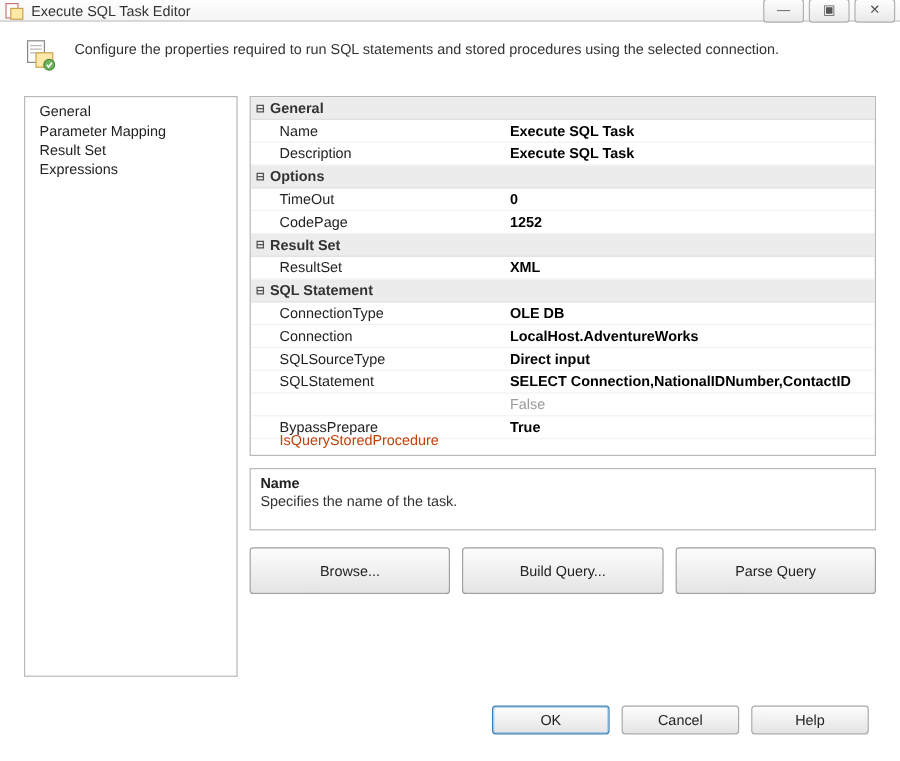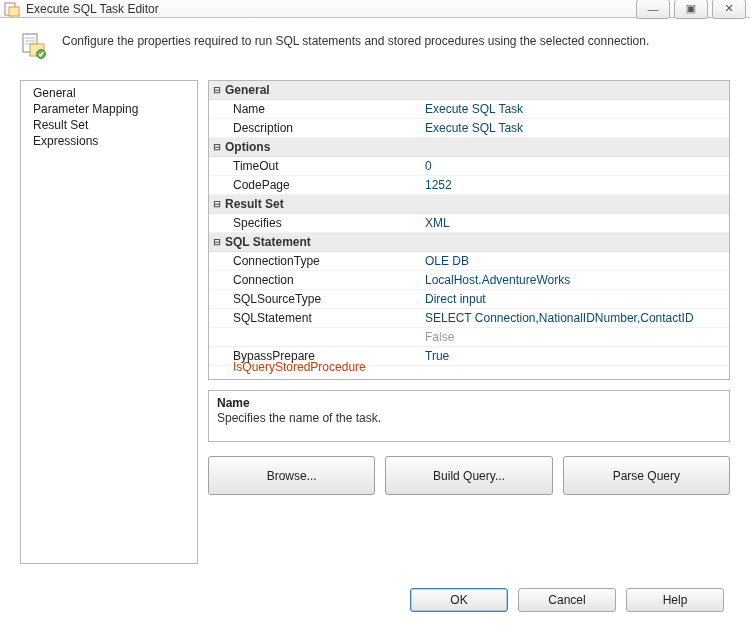--- a/index.html
+++ b/index.html
@@ -117,22 +117,22 @@
     width: 212px;
     padding-left: 24px;
     color:#222;
     display:flex;
     align-items:center;
     white-space:nowrap;
   }
   .prop-label.disabled { color:#c2410c;margin-top:39px; }
   .prop-value {
     flex:1;
-    font-weight:normal;
-    color:#0c4a6e;
+    font-weight:bold;
+    color:#000000;
     display:flex;
     align-items:center;
     padding-left:4px;
     white-space:nowrap;
     overflow:hidden;
     text-overflow:clip;
   }
   .prop-value.disabled { color:#9a9a9a; font-weight:normal; }
   .help-box {
     margin-top:10px;
@@ -246,21 +246,21 @@
         <div class="prop-row">
           <span class="prop-label">CodePage</span>
           <span class="prop-value">1252</span>
         </div>
 
         <div class="section-row">
           <span class="expander">⊟</span>
           <span class="section-label">Result Set</span>
         </div>
         <div class="prop-row">
-          <span class="prop-label">Specifies</span>
+          <span class="prop-label">ResultSet</span>
           <span class="prop-value">XML</span>
         </div>
 
         <div class="section-row">
           <span class="expander">⊟</span>
           <span class="section-label">SQL Statement</span>
         </div>
         <div class="prop-row">
           <span class="prop-label">ConnectionType</span>
           <span class="prop-value">OLE DB</span>

